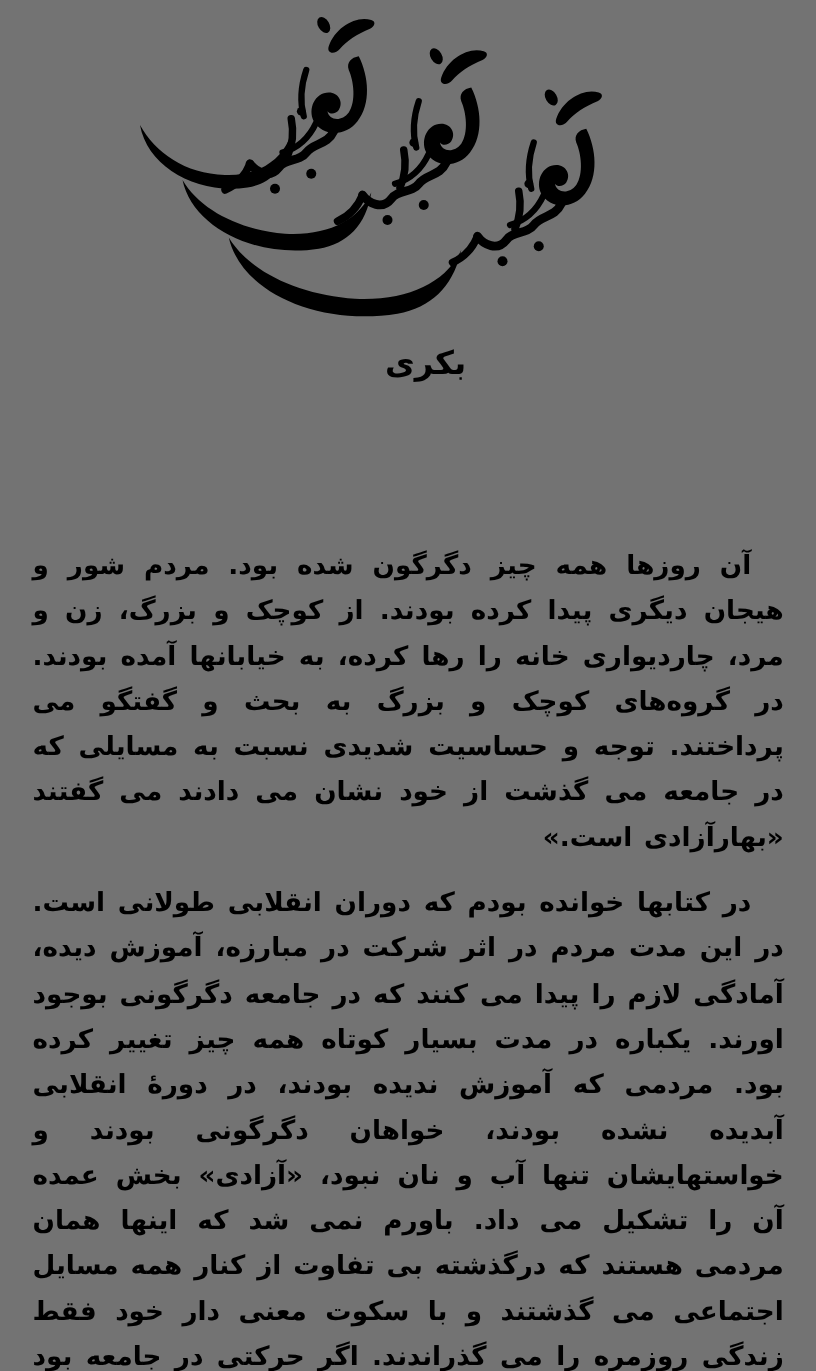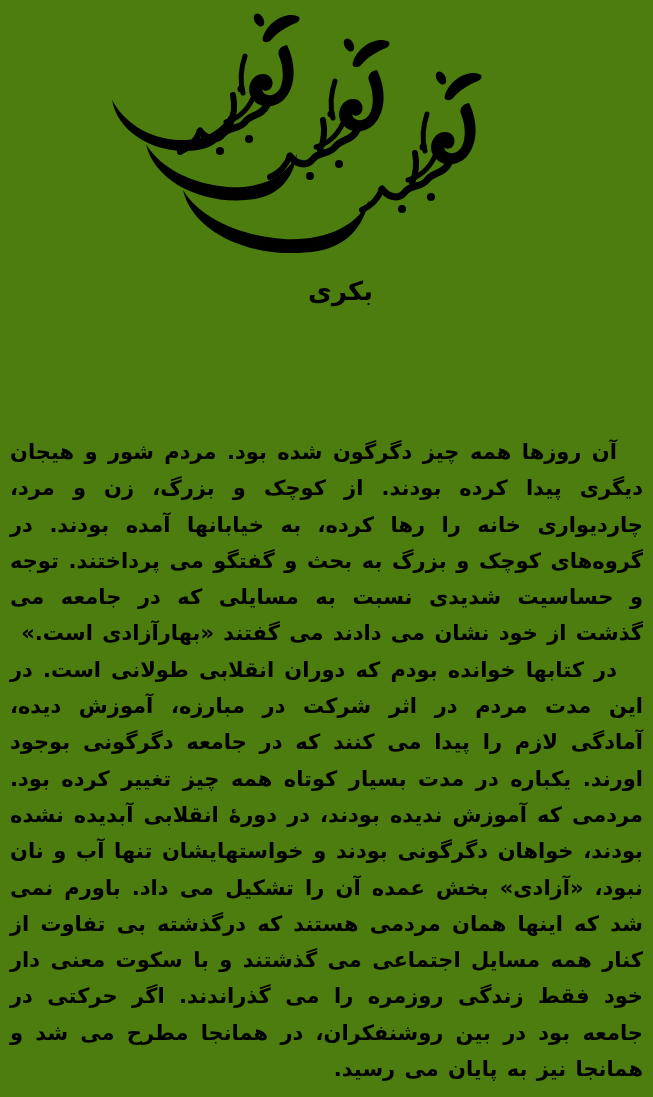--- a/index.html
+++ b/index.html
@@ -4,21 +4,21 @@
 <style>
   html, body {
     margin: 0;
     padding: 0;
     background: #ffffff;
   }
   .page {
     position: relative;
     width: 653px;
     height: 1097px;
-    background: #4d7c0f;
+    background: #737373;
     color: #000000;
     overflow: hidden;
     font-family: "DejaVu Sans", sans-serif;
   }
   .calligraphy {
     display: block;
     margin: 4px auto 0 auto;
   }
   .author {
     text-align: center;
@@ -28,21 +28,21 @@
     position: relative;
     left: 14px;
     direction: rtl;
   }
   .body-text {
     margin-top: 126px;
     padding: 0 10px;
     direction: rtl;
   }
   .body-text p {
-    margin: 0;
+    margin: 16px;
     font-weight: bold;
     font-size: 21px;
     line-height: 36.3px;
     text-align: justify;
     text-align-last: right;
     text-indent: 26px;
     word-spacing: 2px;
     color: #000000;
   }
 </style>

